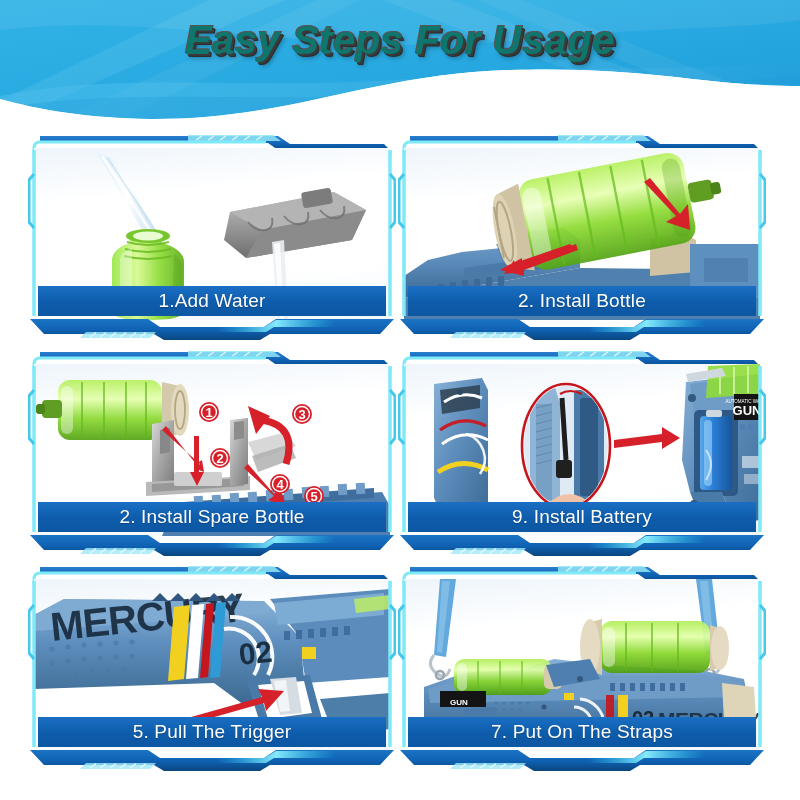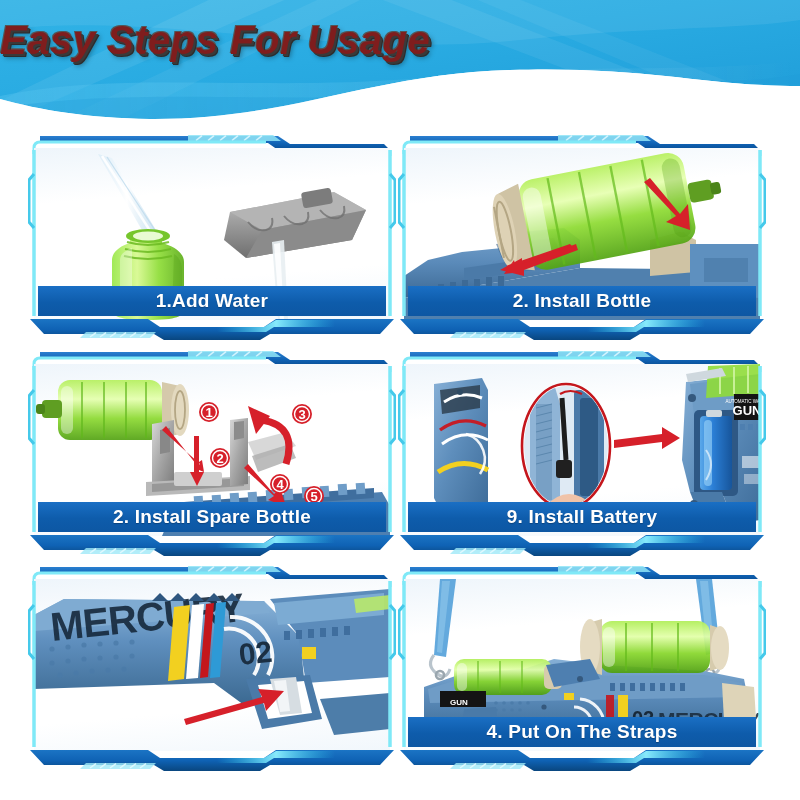--- a/index.html
+++ b/index.html
@@ -14,23 +14,23 @@
   
   .banner {
     position:absolute; left:0; top:0; width:800px; height:120px;
     overflow:hidden; background:#ffffff;
   }
   .banner-bg {
     position:absolute; left:0; top:0; width:800px; height:120px;
   }
   .banner-title {
     position:absolute; left:0; top:18px; width:800px;
-    text-align:left;
+    text-align:center;
     font-size:40px; font-weight:bold; font-style:italic;
-    color:#7f1d1d;
+    color:#0f766e;
     letter-spacing:0.5px;
     text-shadow:
       2px 2px 0 #3a3a3a, 3px 3px 0 #2d2d2d,
       -1px -1px 0 #555, 1px -1px 0 #555,
       4px 4px 5px rgba(0,0,0,.35);
     z-index:5;
     white-space:nowrap;
   }
 
   
@@ -64,21 +64,21 @@
     pointer-events:none; z-index:9;
   }
   .caption {
     position:absolute; left:10px; bottom:28px;
     width:348px; height:30px;
     background:linear-gradient(180deg,#1a6fc4 0%,#0e5cab 55%,#0d57a3 100%);
     display:flex; align-items:center; justify-content:center;
     z-index:12;
   }
   .caption span {
-    color:#ffffff; font-size:19px; font-weight:bold;
+    color:#ffffff; font-size:19px; font-weight:normal;
     letter-spacing:0.2px; white-space:nowrap;
     text-shadow:0 1px 1px rgba(0,0,0,.25);
   }
 
   
   .scene { position:absolute; left:0; top:0; width:356px; height:172px; }
 </style>
 </head>
 <body>
 
@@ -714,20 +714,23 @@
           <path d="M236,100 L262,98 L268,134 L246,136 Z" fill="#d6dde2"></path>
           <path d="M240,102 L252,101 L256,132 L246,133 Z" fill="#f2f5f7"></path>
           <path d="M286,120 L356,114 L356,150 L300,156 Z" fill="#4d7da9"></path>
         </g>
 
         <g fill="#d6202a">
           <path d="M150,140 L228,118 L224,110 L250,112 L232,132 L230,124 L152,146 Z"></path>
         </g>
       </svg>
     </div>
+    <div class="caption">
+      <span>5. Pull The Trigger</span>
+    </div>
     <svg class="frame-bottom" viewBox="0 0 368 26" preserveAspectRatio="none">
       <path d="M2,1 H120 L132,9 H236 L248,1 H366 L352,16 H242 L232,22 H136 L126,16 H16 Z" fill="url(#fb)"></path>
       <path d="M132,9 H236 L248,2 H366 L360,9 H246 L238,14 H130 Z" fill="url(#fbglow)"></path>
       <path d="M58,14 H128 L122,20 H52 Z" fill="#9fe9f8" opacity=".8"></path>
       <g stroke="#e2f9ff" stroke-width="1.5" opacity=".95">
         <line x1="62" y1="19" x2="68" y2="14.6"></line>
           <line x1="72" y1="19" x2="78" y2="14.6"></line>
         <line x1="82" y1="19" x2="88" y2="14.6"></line>
           <line x1="92" y1="19" x2="98" y2="14.6"></line>
         <line x1="102" y1="19" x2="108" y2="14.6"></line>
@@ -854,21 +857,21 @@
           <path d="M60,130 L92,128 L96,164 L56,166 Z" fill="#4a7aa8"></path>
           <path d="M100,140 L150,138 L152,162 L102,164 Z" fill="#ffffff" opacity=".75"></path>
           <path d="M200,146 L250,144 L252,164 L202,166 Z" fill="#4d7da9"></path>
           <path d="M318,104 L350,108 L352,140 L320,142 Z" fill="#ded4b8"></path>
           <circle cx="176" cy="100" r="3" fill="#35597e"></circle>
           <circle cx="140" cy="128" r="2.6" fill="#35597e"></circle>
         </g>
       </svg>
     </div>
     <div class="caption">
-      <span>4. Put On The Straps</span>
+      <span>7. Put On The Straps</span>
     </div>
     <svg class="frame-bottom" viewBox="0 0 368 26" preserveAspectRatio="none">
       <path d="M2,1 H120 L132,9 H236 L248,1 H366 L352,16 H242 L232,22 H136 L126,16 H16 Z" fill="url(#fb)"></path>
       <path d="M132,9 H236 L248,2 H366 L360,9 H246 L238,14 H130 Z" fill="url(#fbglow)"></path>
       <path d="M58,14 H128 L122,20 H52 Z" fill="#9fe9f8" opacity=".8"></path>
       <g stroke="#e2f9ff" stroke-width="1.5" opacity=".95">
         <line x1="62" y1="19" x2="68" y2="14.6"></line>
           <line x1="72" y1="19" x2="78" y2="14.6"></line>
         <line x1="82" y1="19" x2="88" y2="14.6"></line>
           <line x1="92" y1="19" x2="98" y2="14.6"></line>

